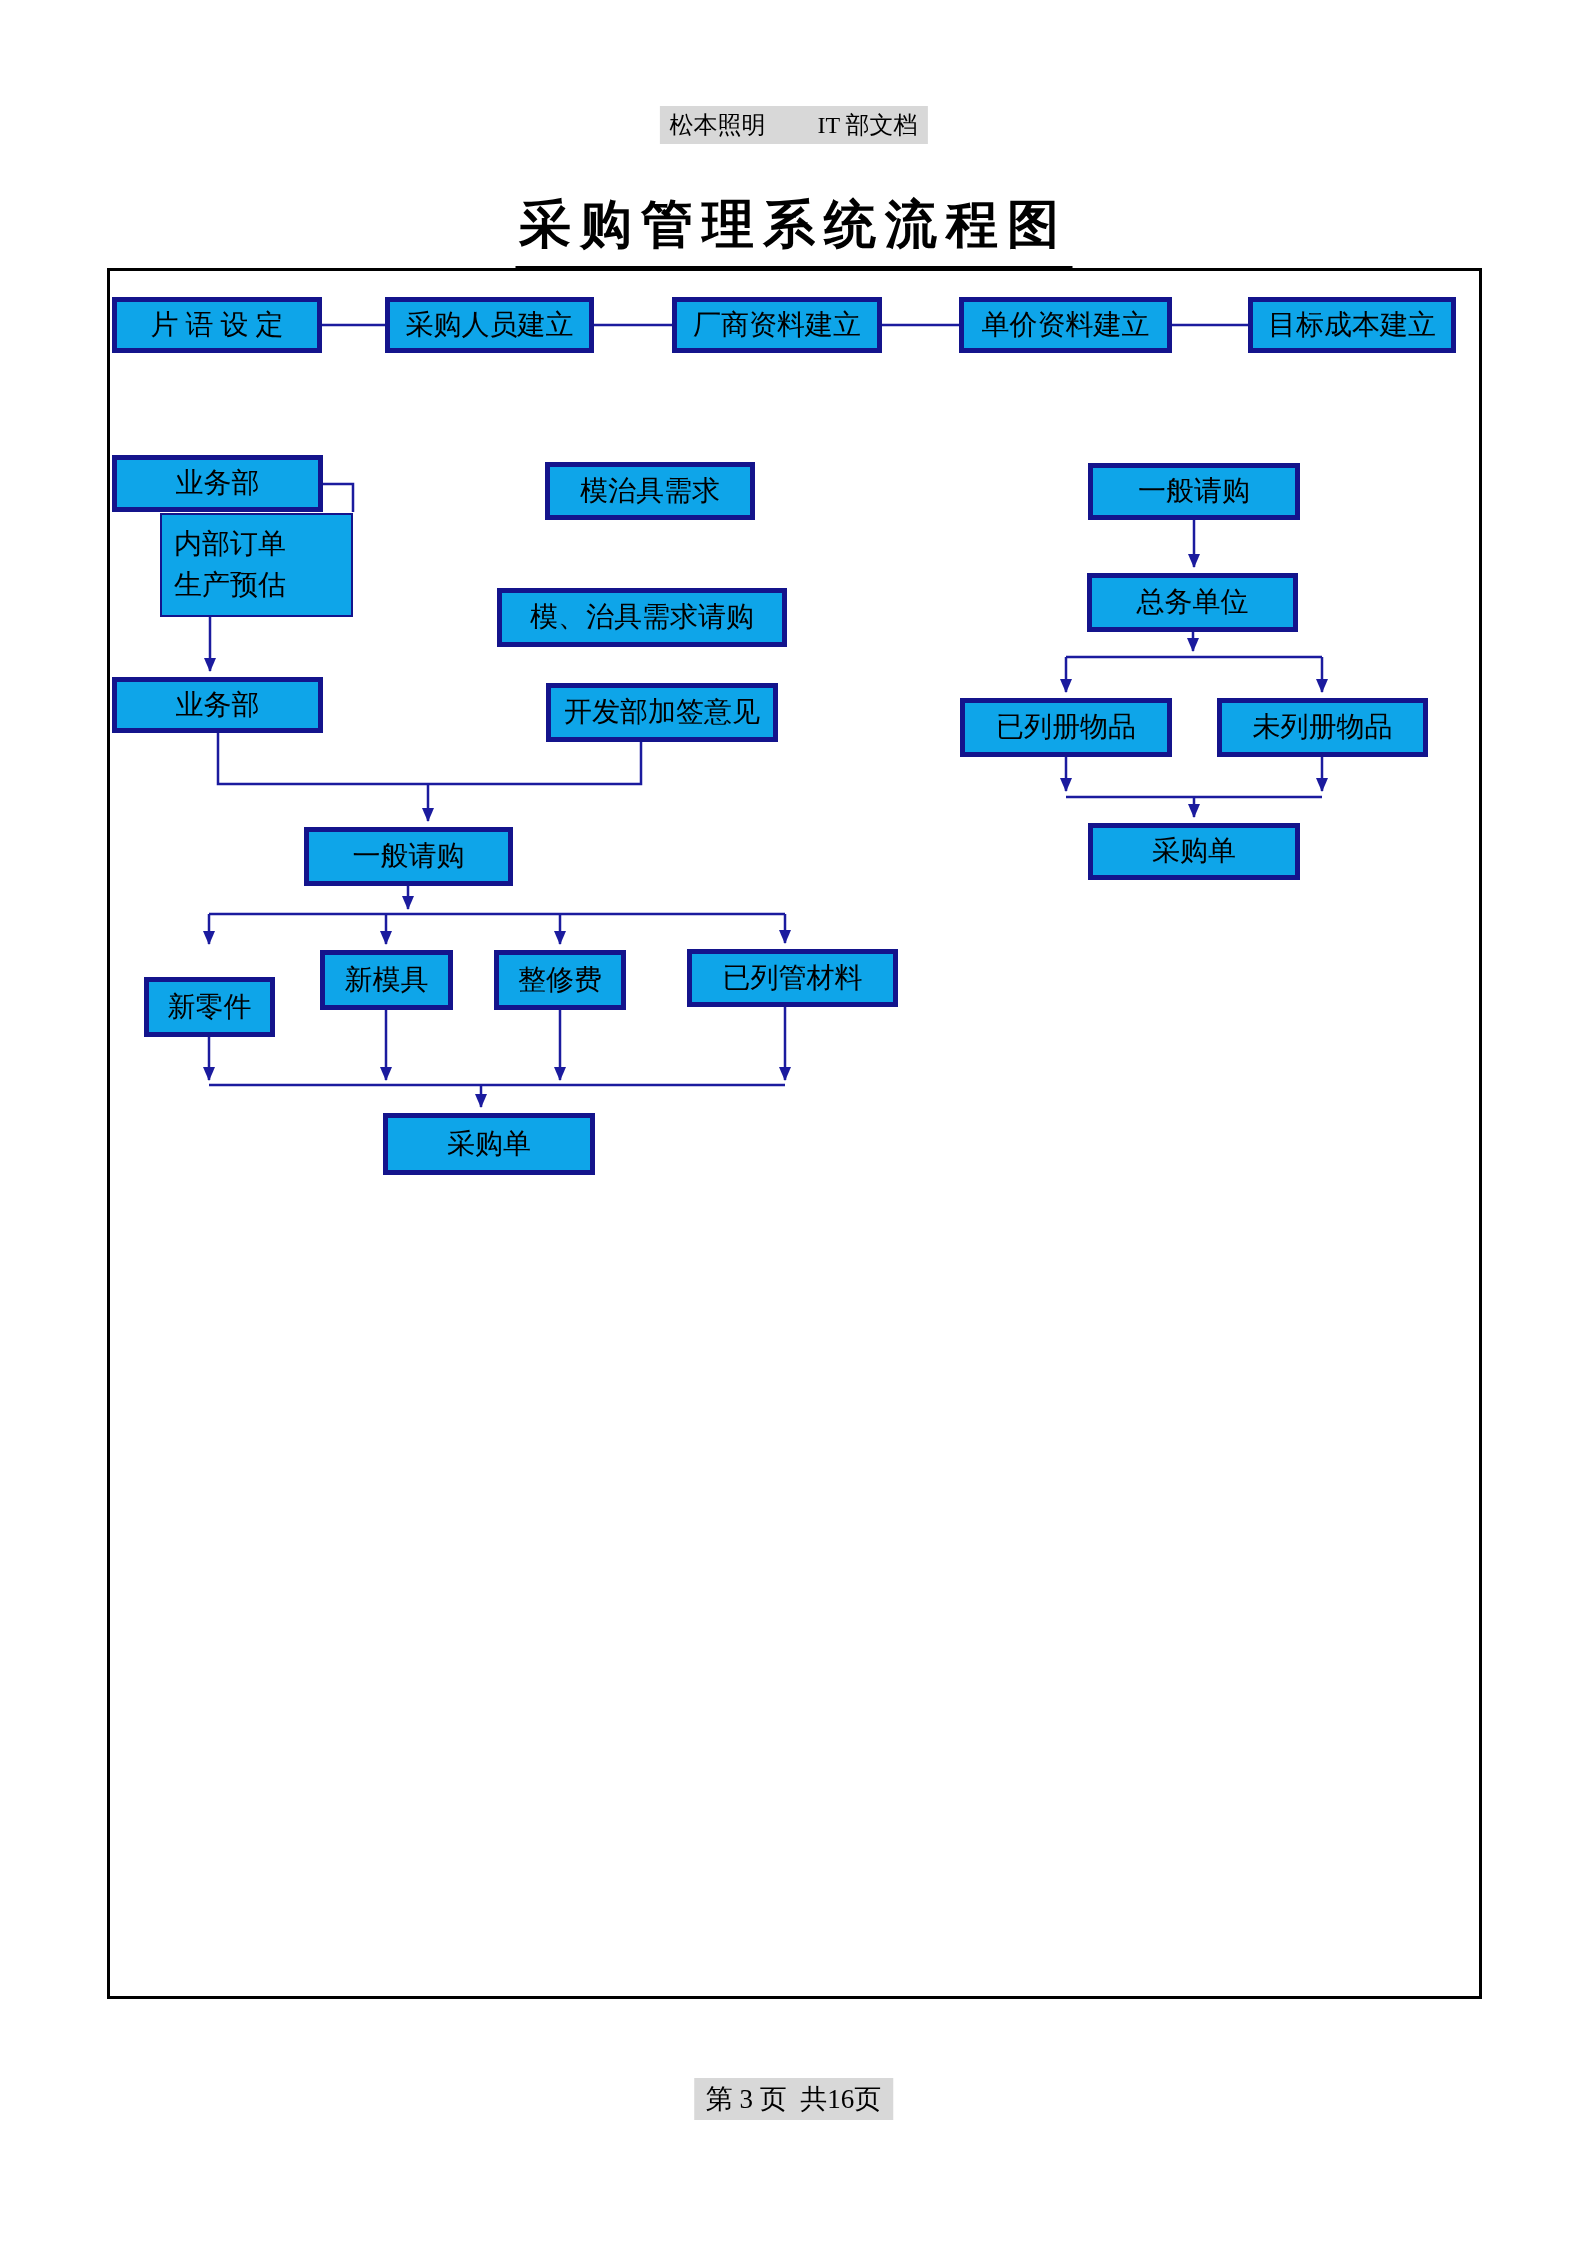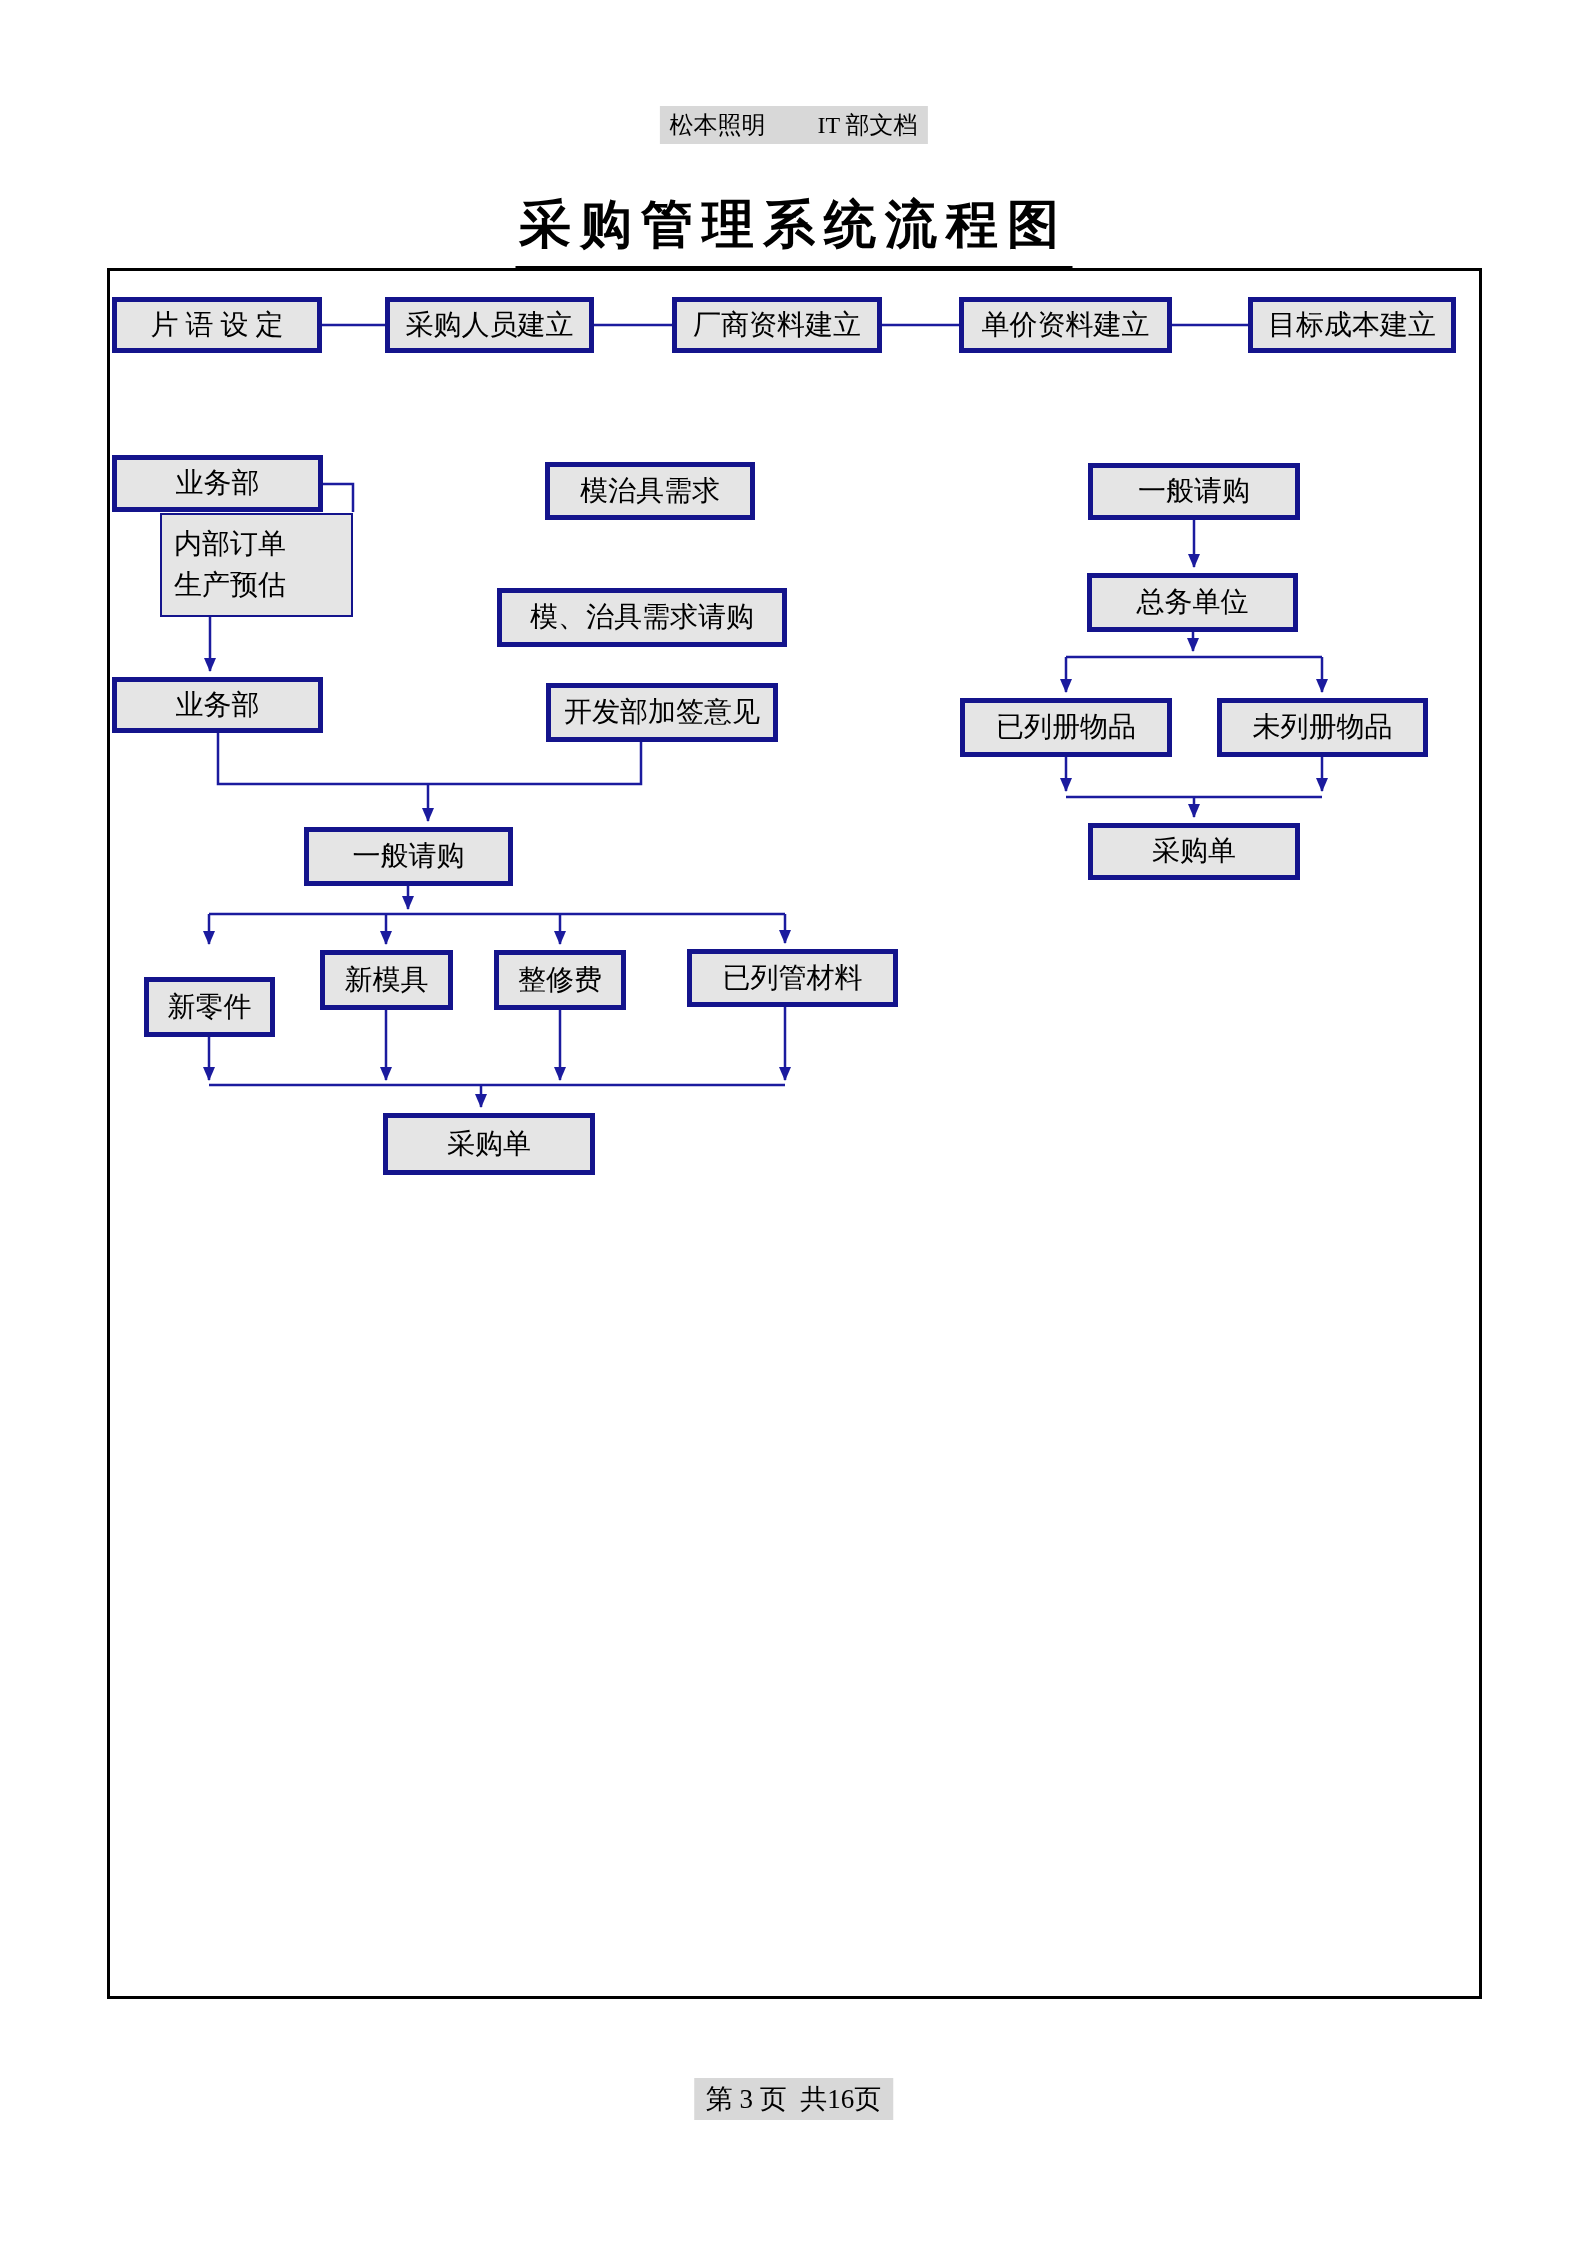--- a/index.html
+++ b/index.html
@@ -26,21 +26,21 @@
     border-bottom:4px solid #000;padding:0 4px 6px 4px;white-space:pre;
   }
   .frame{
     position:absolute;left:107px;top:268px;width:1375px;height:1731px;
     border:3px solid var(--frame_border);box-sizing:border-box;background:#fff;
   }
   svg.wires{position:absolute;left:0;top:0;width:1587px;height:2245px;pointer-events:none;}
   svg.wires .c{stroke:var(--connector);stroke-width:2.5;fill:none;}
   .node{
     position:absolute;box-sizing:border-box;border:5px solid var(--box_border);
-    background:#e5e5e5;display:flex;align-items:center;justify-content:center;
+    background:#0ea5e9;display:flex;align-items:center;justify-content:center;
     font-size:28px;color:var(--text_color);white-space:pre;text-align:center;
     line-height:1.1;
   }
   .node.thin{
     border-width:2px;flex-direction:column;align-items:flex-start;
     justify-content:space-evenly;padding:4px 0 4px 12px;text-align:left;
   }
   .ftr{
     position:absolute;top:2078px;left:50%;transform:translateX(-50%);
     background:var(--highlight_bg);padding:3px 12px;font-size:27px;white-space:pre;

